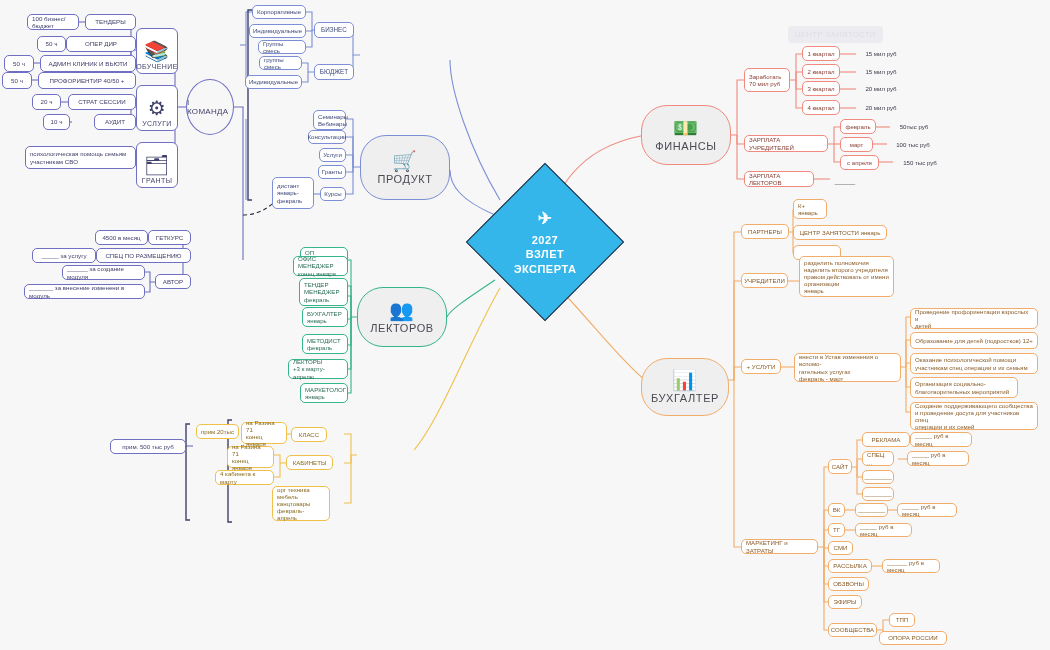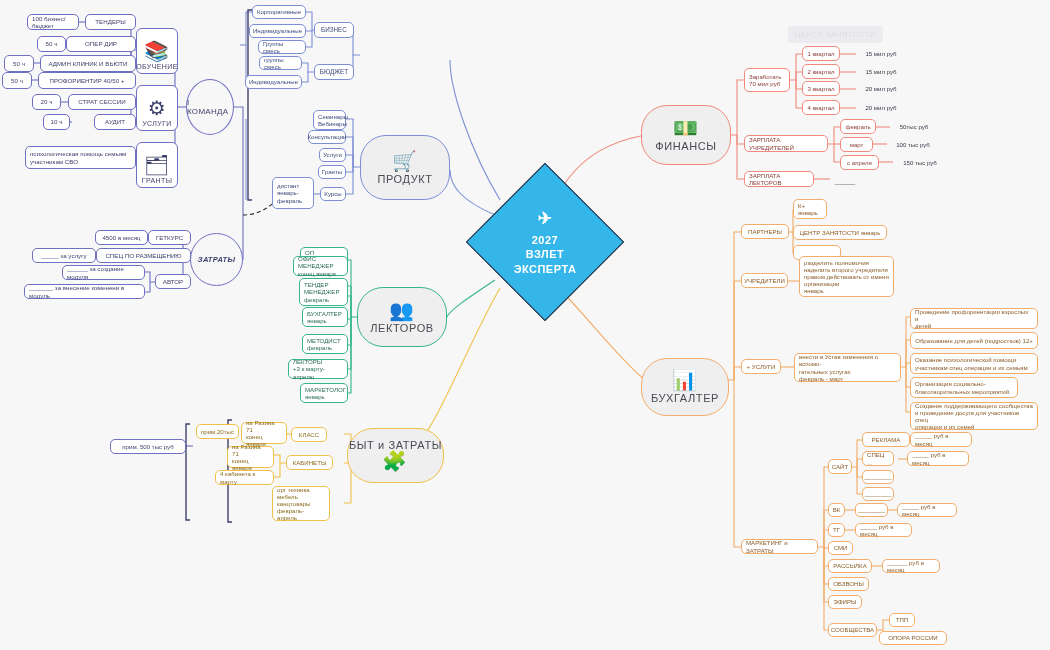--- a/index.html
+++ b/index.html
@@ -286,21 +286,20 @@
 
   <div class="node nd-purple" style="left:68px; top:94px; width:68px; height:16px; font-size:6.2px; align-items:center;">СТРАТ СЕССИИ</div>
   <div class="node nd-purple" style="left:32px; top:94px; width:29px; height:16px; font-size:6.2px; align-items:center;">20 ч</div>
 
   <div class="node nd-purple" style="left:94px; top:114px; width:42px; height:16px; font-size:6.2px; align-items:center;">АУДИТ</div>
   <div class="node nd-purple" style="left:43px; top:114px; width:27px; height:16px; font-size:6.2px; align-items:center;">10 ч</div>
 
   <div class="node nd-purple" style="left:25px; top:146px; width:111px; height:23px; font-size:6.2px;">психологическая помощь семьям
 участникам СВО</div>
 
-  <div class="circle italic" style="left:190px; top:233px; width:53px; height:53px;">ЗАТРАТЫ</div>
 
   <div class="node nd-purple" style="left:148px; top:230px; width:43px; height:15px; font-size:6.2px; align-items:center;">ГЕТКУРС</div>
   <div class="node nd-purple" style="left:95px; top:230px; width:53px; height:15px; font-size:6.2px; align-items:center;">4500 в месяц</div>
 
   <div class="node nd-purple" style="left:96px; top:248px; width:95px; height:15px; font-size:6.2px; align-items:center;">СПЕЦ ПО РАЗМЕЩЕНИЮ</div>
   <div class="node nd-purple" style="left:32px; top:248px; width:64px; height:15px; font-size:6.2px; align-items:center;">_____ за услугу</div>
 
   <div class="node nd-purple" style="left:155px; top:274px; width:36px; height:15px; font-size:6.2px; align-items:center;">АВТОР</div>
   <div class="node nd-purple" style="left:62px; top:265px; width:83px; height:15px; font-size:6.2px; align-items:center;">______ за создание модуля</div>
   <div class="node nd-purple" style="left:24px; top:284px; width:121px; height:15px; font-size:6.2px; align-items:center;">_______ за внесение изменени в модуль</div>
@@ -431,24 +430,20 @@
   <div class="node nd-orange" style="left:828px; top:559px; width:44px; height:14px; font-size:6.1px; align-items:center;">РАССЫЛКА</div>
   <div class="node nd-orange" style="left:882px; top:559px; width:58px; height:14px; font-size:6.1px; align-items:center;">______ руб в месяц</div>
 
   <div class="node nd-orange" style="left:828px; top:577px; width:41px; height:14px; font-size:6.1px; align-items:center;">ОБЗВОНЫ</div>
   <div class="node nd-orange" style="left:828px; top:595px; width:34px; height:14px; font-size:6.1px; align-items:center;">ЭФИРЫ</div>
 
   <div class="node nd-orange" style="left:828px; top:623px; width:49px; height:14px; font-size:6.1px; align-items:center;">СООБЩЕСТВА</div>
   <div class="node nd-orange" style="left:889px; top:613px; width:26px; height:14px; font-size:6.1px; align-items:center;">ТПП</div>
   <div class="node nd-orange" style="left:879px; top:631px; width:68px; height:14px; font-size:6.1px; align-items:center;">ОПОРА РОССИИ</div>
 
-  <div class="hub h-yellow" style="left:347px; top:428px; width:97px; height:55px;">
-    <span>БЫТ и ЗАТРАТЫ</span>
-    <span class="ico">🧩</span>
-  </div>
   <div class="node nd-purple" style="left:110px; top:439px; width:76px; height:15px; font-size:6.1px; align-items:center;">прим. 500 тыс руб</div>
 
   <div class="node nd-yellow" style="left:291px; top:427px; width:36px; height:15px; font-size:6.1px; align-items:center;">КЛАСС</div>
   <div class="node nd-yellow" style="left:241px; top:422px; width:46px; height:22px; font-size:6.1px;">на Разина 71
 конец января</div>
   <div class="node nd-yellow" style="left:196px; top:424px; width:43px; height:15px; font-size:6.1px; align-items:center;">прим.20тыс</div>
 
   <div class="node nd-yellow" style="left:286px; top:455px; width:47px; height:15px; font-size:6.1px; align-items:center;">КАБИНЕТЫ</div>
   <div class="node nd-yellow" style="left:227px; top:446px; width:47px; height:22px; font-size:6.1px;">на Разина 71
 конец января</div>

